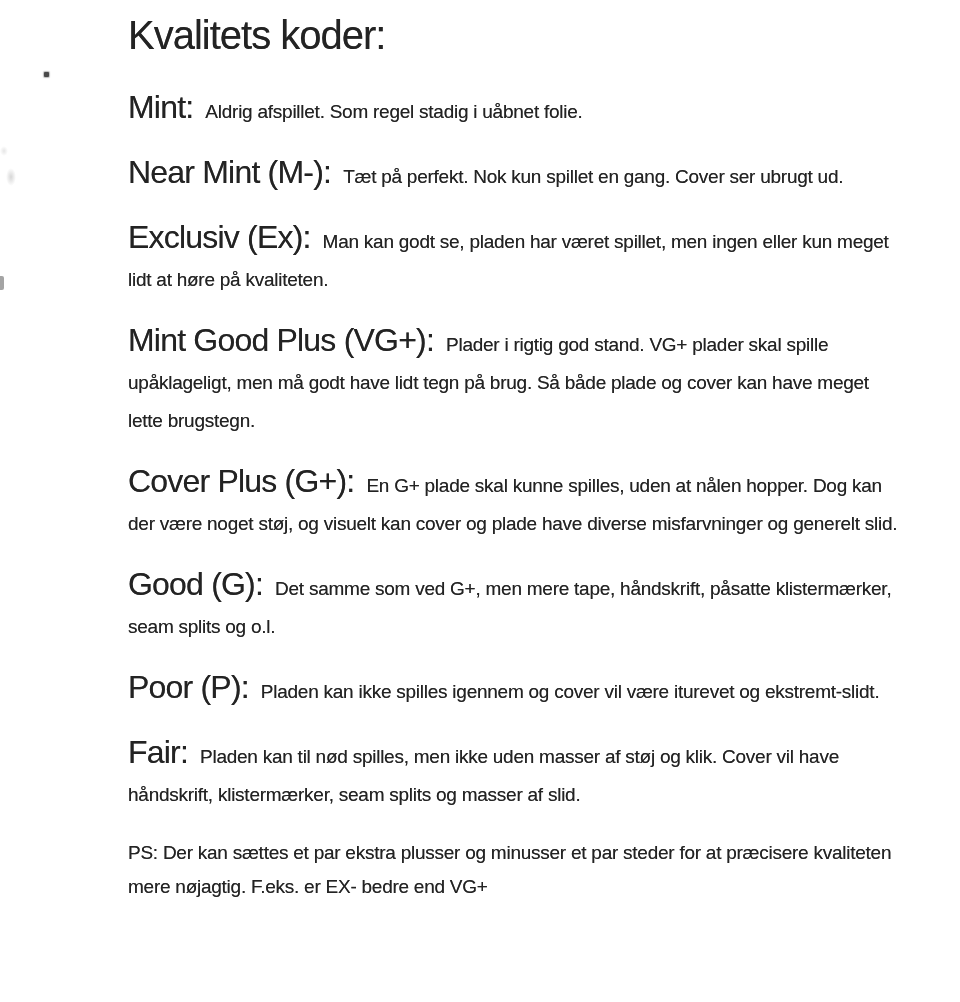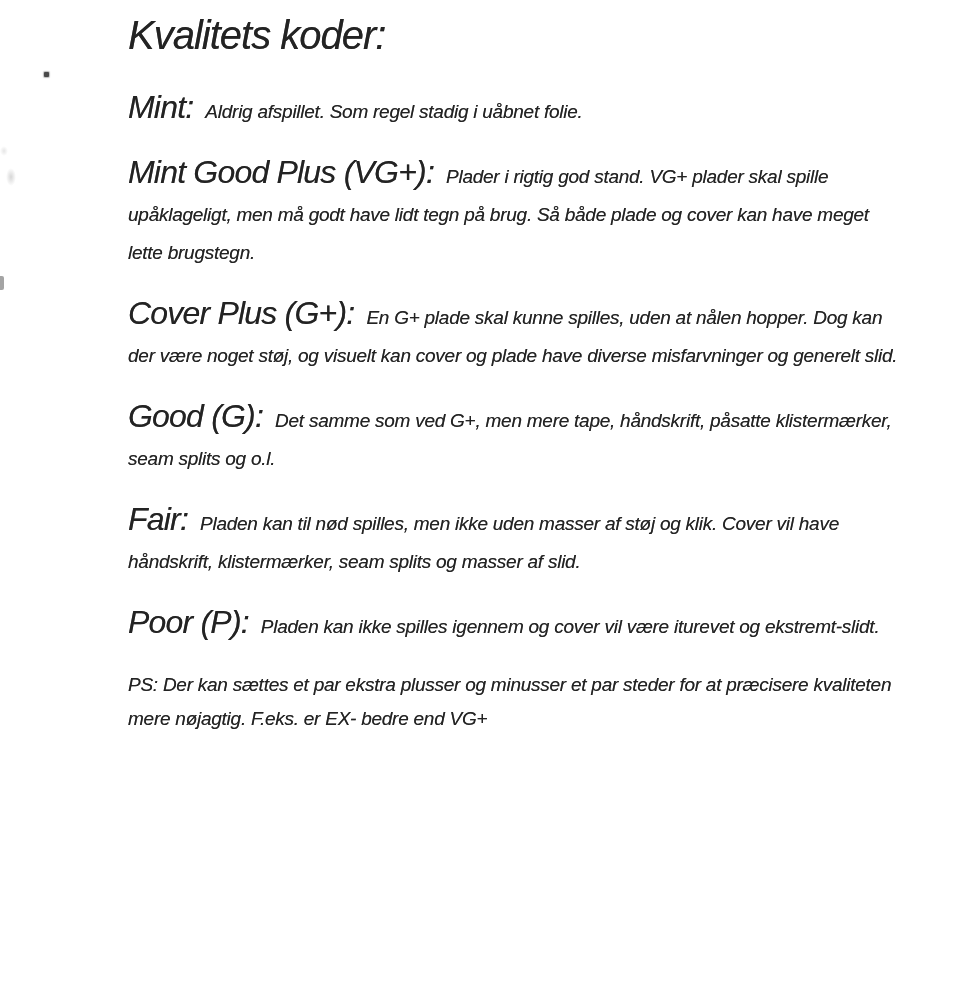--- a/index.html
+++ b/index.html
@@ -18,21 +18,21 @@
   }
   .page {
     position: relative;
     width: 960px;
     height: 1002px;
     padding: 8px 50px 0 128px;
     background: var(--paper);
   }
   
   .page, .page * { -webkit-font-smoothing: antialiased; }
-  .ink { text-shadow: 0 0 0.4px rgba(0,0,0,0.55); font-style: italic; }
+  .ink { text-shadow: 0 0 0.4px rgba(0,0,0,0.55); }
 
   h1.title {
     font-size: 40px;
     font-weight: 400;
     letter-spacing: -1px;
     line-height: 54px;
     margin: 0 0 26px 0;
   }
 
   .item {
@@ -93,29 +93,31 @@
   <div class="artifact speck-dot"></div>
   <div class="artifact edge-smudge-upper"></div>
   <div class="artifact edge-smudge-lower"></div>
   <div class="artifact edge-tick"></div>
 
   <h1 class="title ink">Kvalitets koder:</h1>
 
   <div id="items">
   <p class="item ink"><span class="term">Mint:</span><span class="desc">Aldrig afspillet. Som regel stadig i uåbnet folie.</span></p>
 
+  <p class="item ink"><span class="term">Near Mint (M-):</span><span class="desc">Tæt på perfekt. Nok kun spillet en gang. Cover ser ubrugt ud.</span></p>
 
+  <p class="item ink"><span class="term">Exclusiv (Ex):</span><span class="desc">Man kan godt se, pladen har været spillet, men ingen eller kun meget lidt at høre på kvaliteten.</span></p>
 
   <p class="item ink"><span class="term">Mint Good Plus (VG+):</span><span class="desc">Plader i rigtig god stand. VG+ plader skal spille upåklageligt, men må godt have lidt tegn på brug. Så både plade og cover kan have meget lette brugstegn.</span></p>
 
 
   <p class="item ink"><span class="term">Cover Plus (G+):</span><span class="desc">En G+ plade skal kunne spilles, uden at nålen hopper. Dog kan der være noget støj, og visuelt kan cover og plade have diverse misfarvninger og generelt slid.</span></p>
 
   <p class="item ink"><span class="term">Good (G):</span><span class="desc">Det samme som ved G+, men mere tape, håndskrift, påsatte klistermærker, seam splits og o.l.</span></p>
 
+  <p class="item ink"><span class="term">Poor (P):</span><span class="desc">Pladen kan ikke spilles igennem og cover vil være iturevet og ekstremt-slidt.</span></p>
+
   <p class="item ink"><span class="term">Fair:</span><span class="desc">Pladen kan til nød spilles, men ikke uden masser af støj og klik. Cover vil have håndskrift, klistermærker, seam splits og masser af slid.</span></p>
-
-  <p class="item ink"><span class="term">Poor (P):</span><span class="desc">Pladen kan ikke spilles igennem og cover vil være iturevet og ekstremt-slidt.</span></p>
 </div>
 
   <p class="postscript ink">PS: Der kan sættes et par ekstra plusser og minusser et par steder for at præcisere kvaliteten mere nøjagtig. F.eks. er EX- bedre end VG+</p>
 
 </div>
 
 </body></html>

